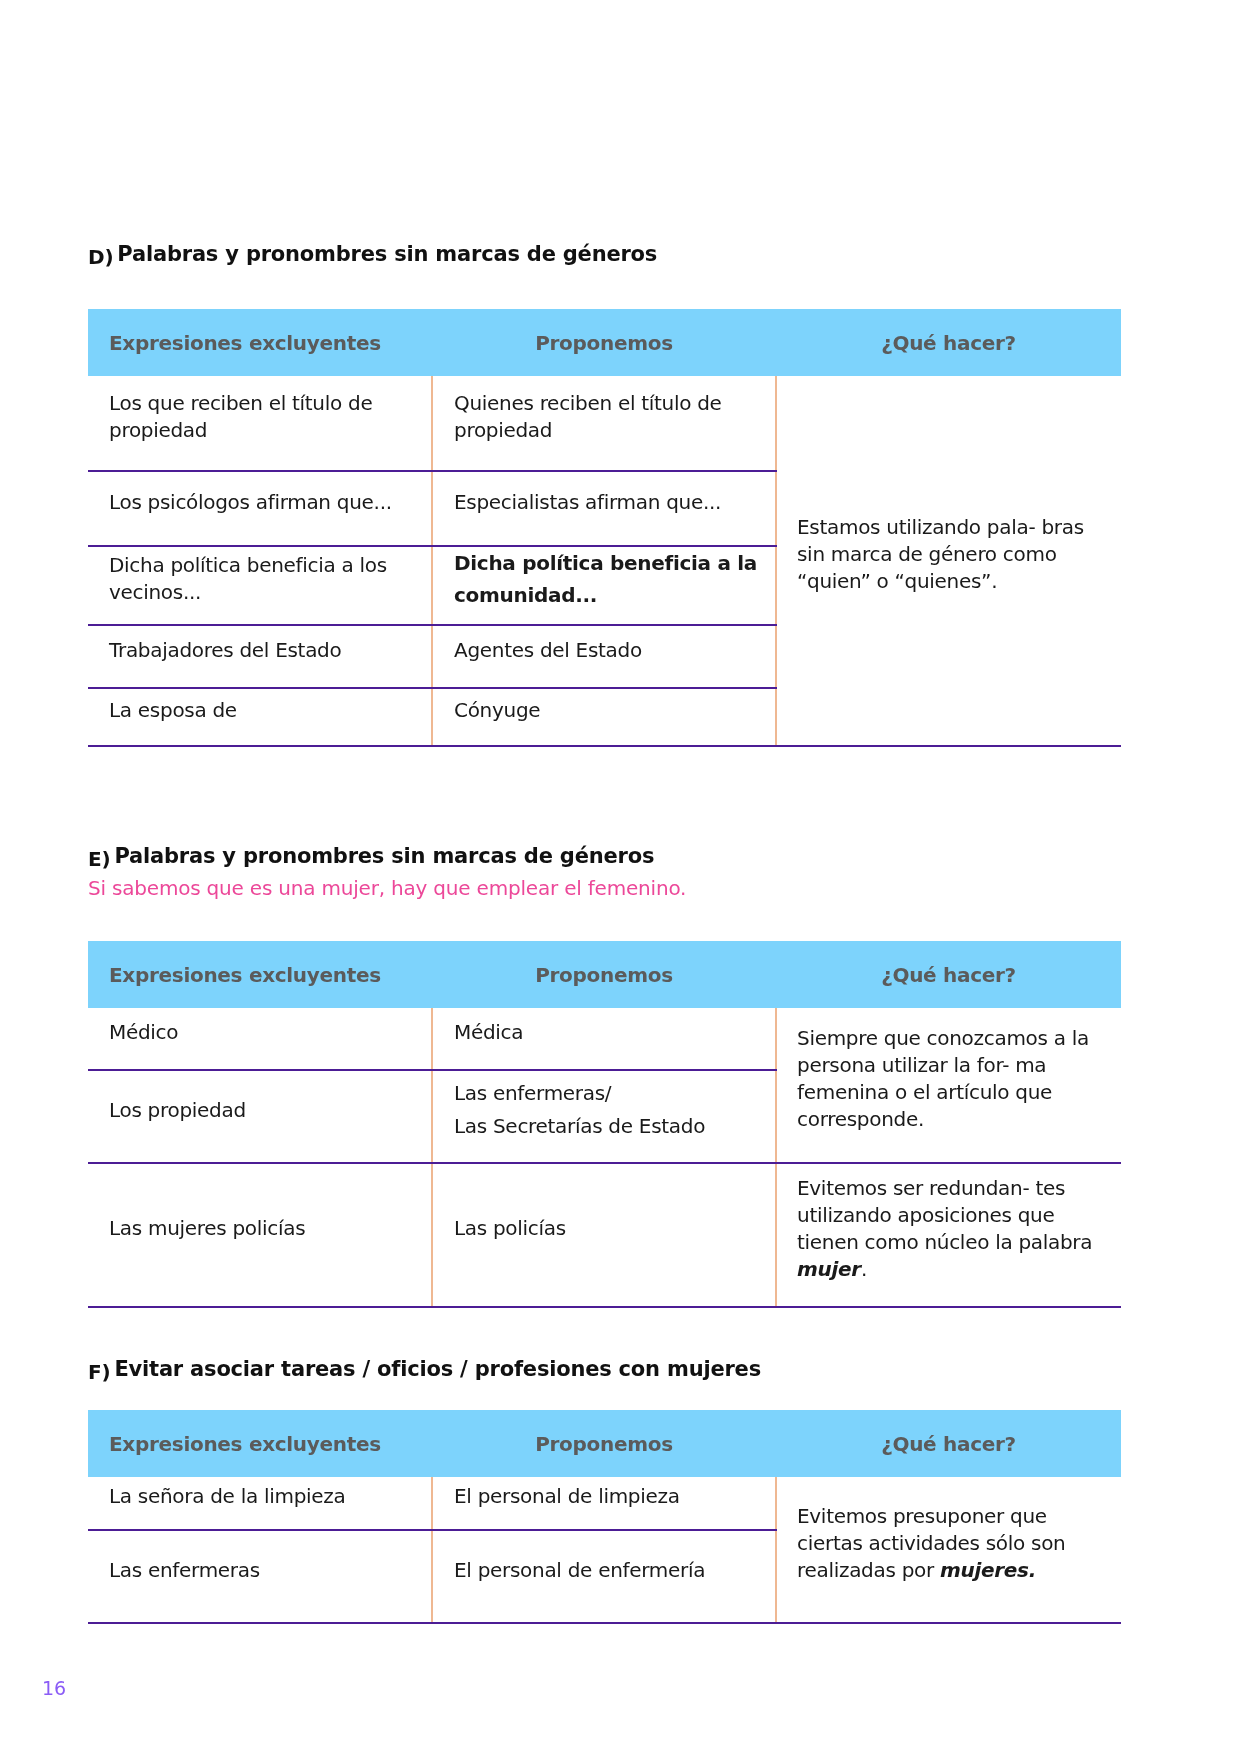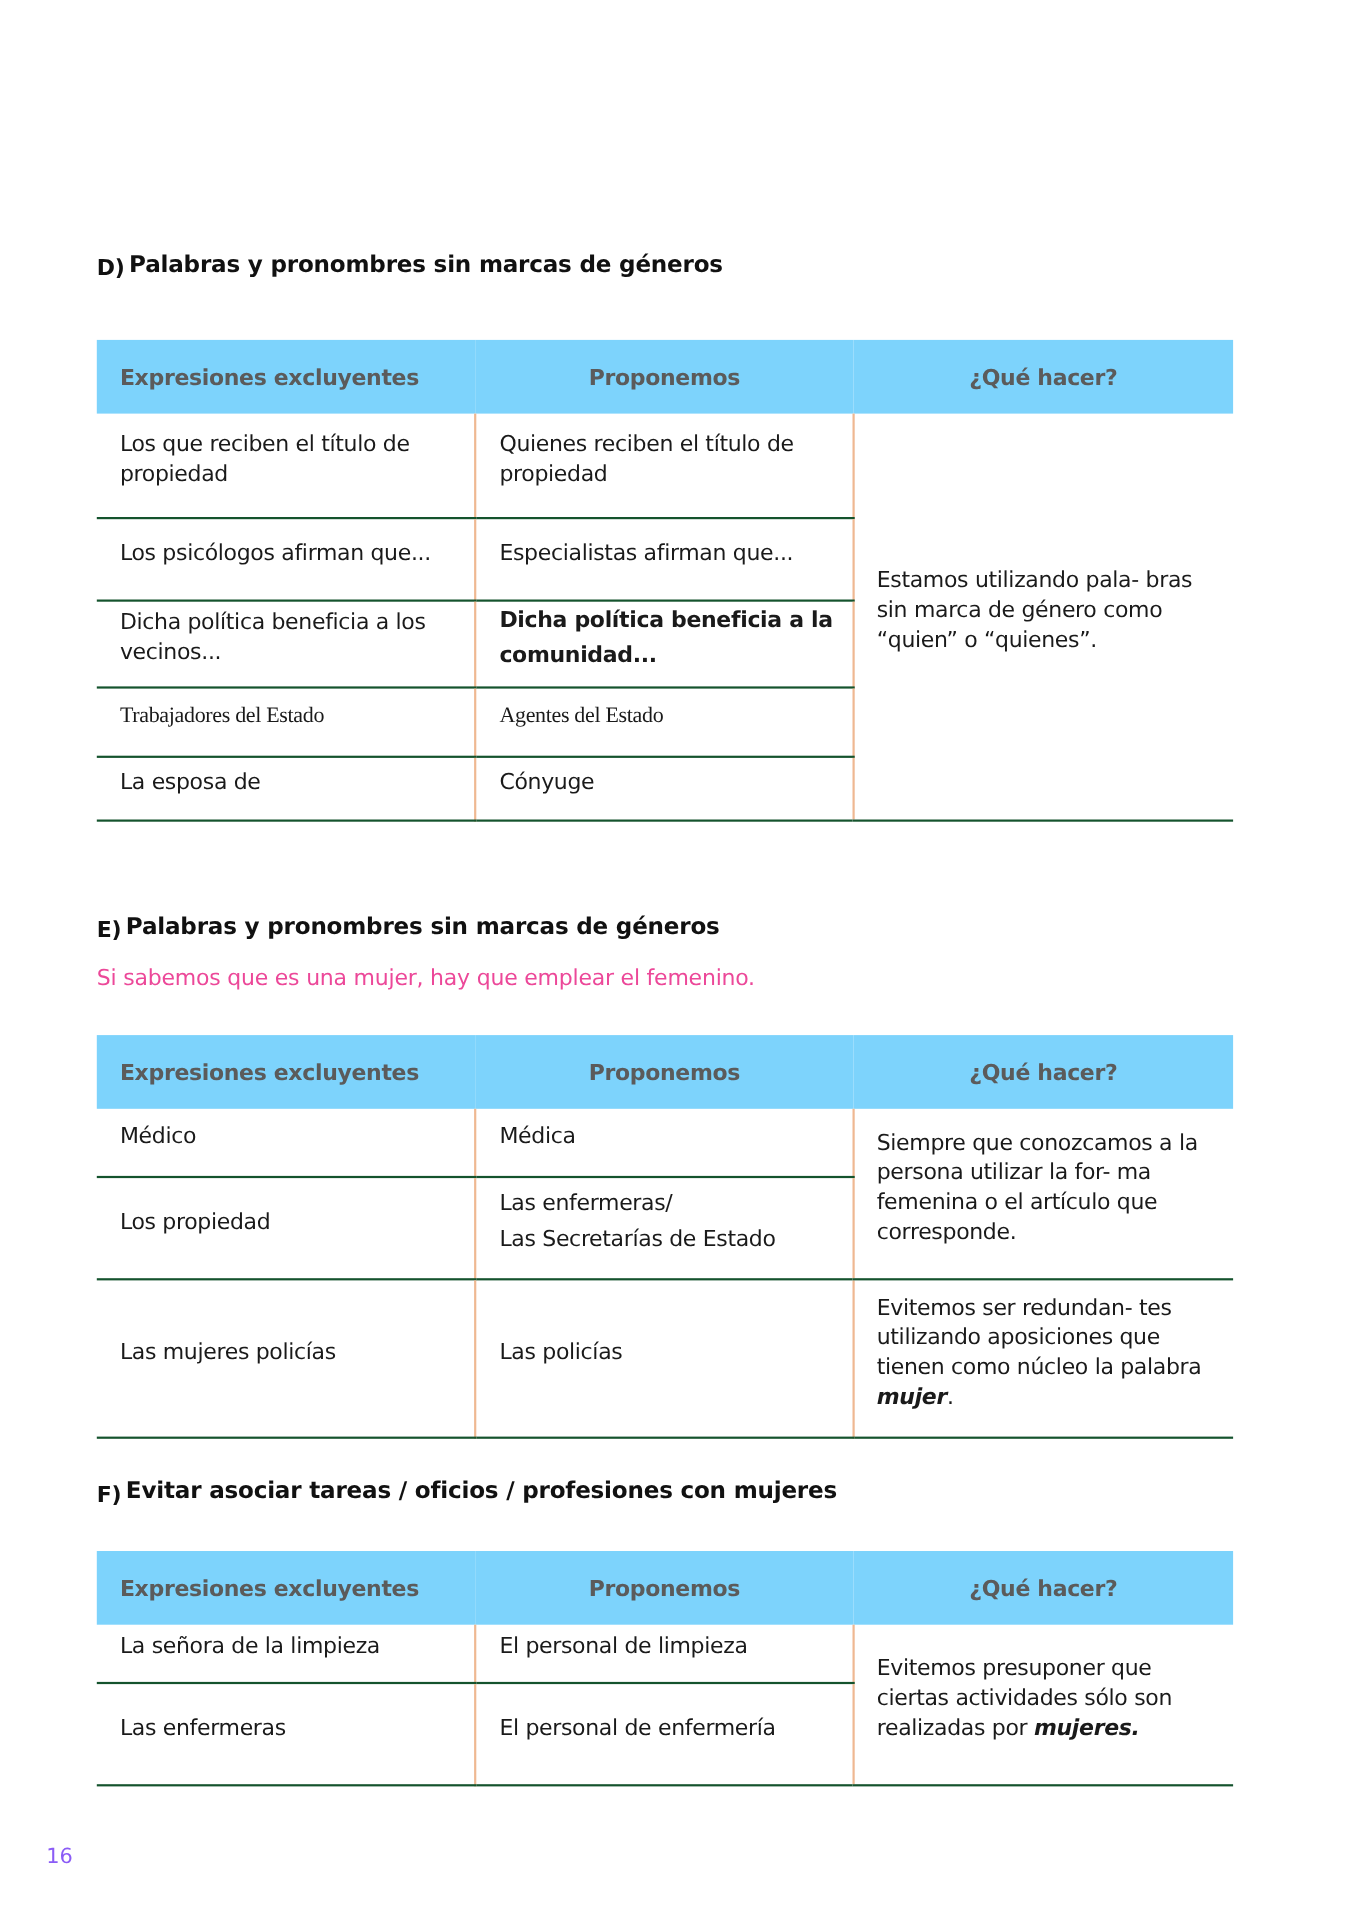--- a/index.html
+++ b/index.html
@@ -16,20 +16,21 @@
       color: #1a1a1a;
     }
     .section-title {
       position: absolute;
       left: 88px;
       font-size: 21px;
       font-weight: bold;
       color: #111111;
       letter-spacing: -0.2px;
       white-space: nowrap;
+      margin-top: 14px;
     }
     .section-title .letter {
       font-size: 20px;
       position: relative;
       top: 3px;
       margin-right: 4px;
     }
     .section-sub {
       position: absolute;
       left: 88px;
@@ -63,21 +64,21 @@
     table.guide th.first {
       text-align: left;
       padding-left: 21px;
     }
     table.guide td {
       font-size: 20px;
       line-height: 27px;
       color: #1a1a1a;
       padding: 0 8px 13px 21px;
       vertical-align: middle;
-      border-bottom: 2px solid #14532d;
+      border-bottom: 2px solid #4c1d95;
       border-right: 2px solid #efb892;
       letter-spacing: -0.3px;
     }
     table.guide td.last {
       border-right: none;
       padding-left: 20px;
       padding-right: 14px;
     }
     table.guide td .em {
       font-weight: bold;
@@ -118,21 +119,21 @@
       <td class="last" rowspan="5">Estamos utilizando pala- bras sin marca de género como “quien” o “quienes”.</td>
     </tr>
     <tr style="height:75px;">
       <td>Los psicólogos afirman que...</td>
       <td>Especialistas afirman que...</td>
     </tr>
     <tr style="height:71px;">
       <td>Dicha política beneficia a los vecinos...</td>
       <td style="line-height:32px;font-weight:bold;">Dicha política beneficia a la comunidad...</td>
     </tr>
-    <tr style="height:63px;font-family:Liberation Serif, serif;">
+    <tr style="height:63px;">
       <td>Trabajadores del Estado</td>
       <td>Agentes del Estado</td>
     </tr>
     <tr style="height:58px;">
       <td>La esposa de</td>
       <td>Cónyuge</td>
     </tr>
   </tbody>
 </table>
 

